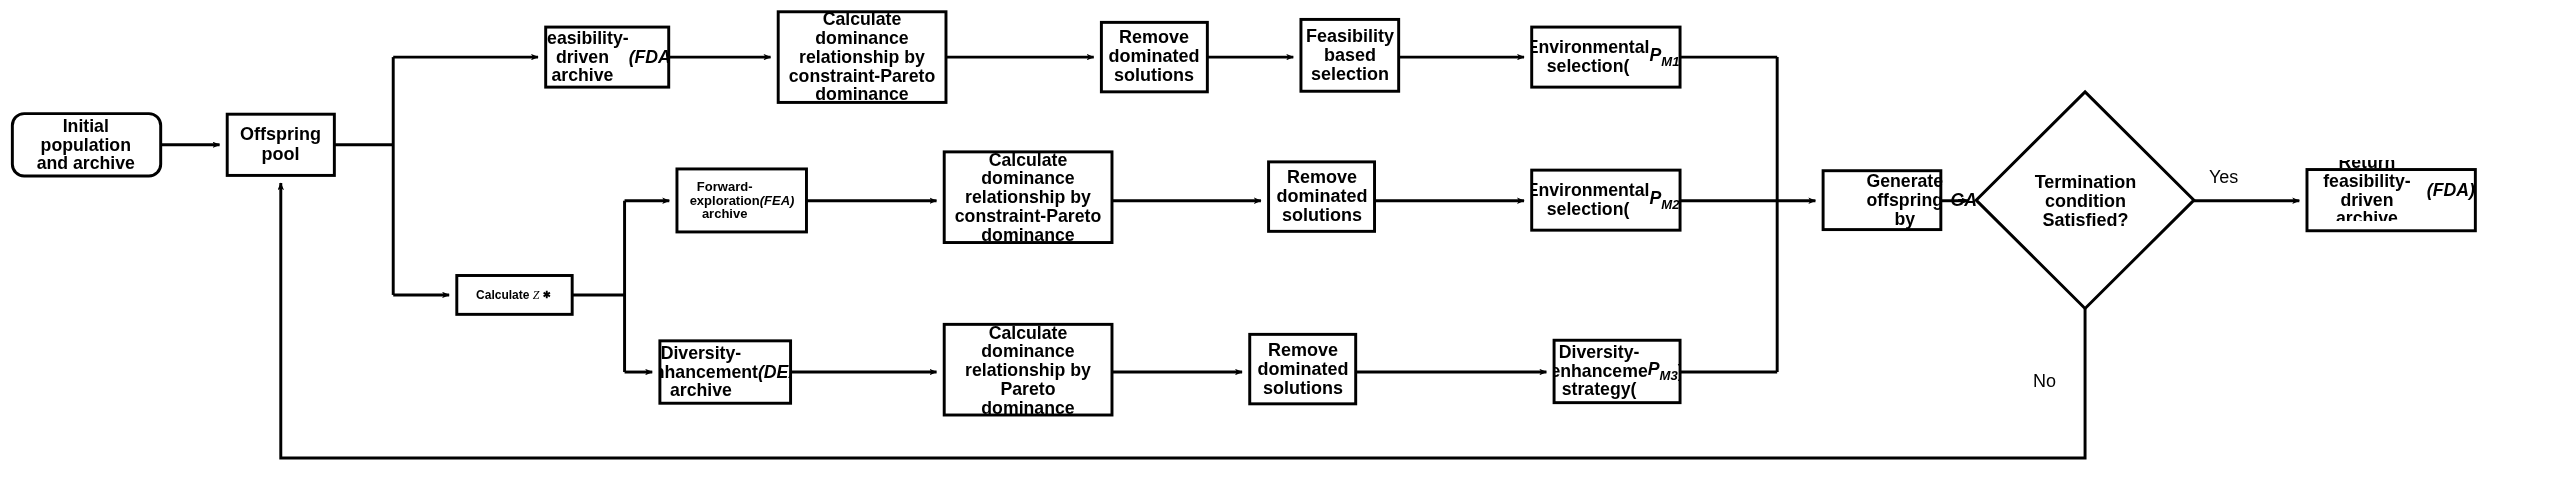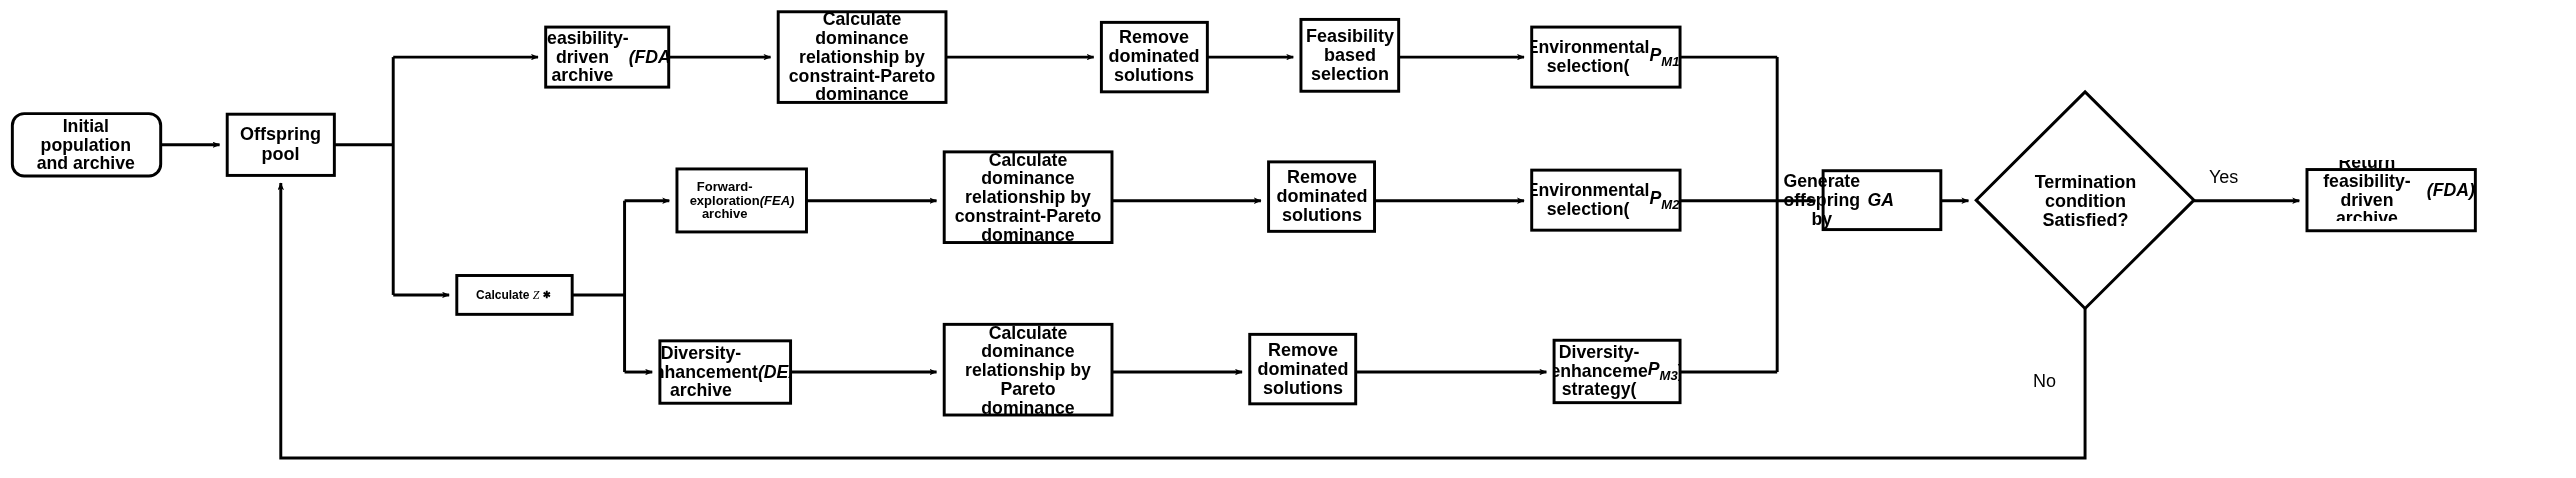--- a/index.html
+++ b/index.html
@@ -153,21 +153,21 @@
   <div class="node-text" style="left:660px;top:341px;width:131px;height:62px;font-size:17.7px;">Diversity-<br>enhancement<br>archive<i>(DEA)</i></div>
 
   <div class="node-text" style="left:944px;top:325px;width:168px;height:91px;font-size:17.7px;">Calculate dominance<br>relationship by<br>Pareto<br>dominance</div>
 
   <div class="node-text" style="left:1250px;top:335px;width:106px;height:69px;font-size:18px;">Remove
 dominated
 solutions</div>
 
   <div class="node-text" style="left:1554px;top:340px;width:126px;height:62px;font-size:17.7px;">Diversity-<br>enhanceme<br>strategy(<i>P<sub>M3</sub></i>)</div>
 
-  <div class="node-text" style="left:1776px;top:171px;width:118px;height:59px;font-size:17.7px;">Generate<br>offspring by<br><i>GA</i></div>
+  <div class="node-text" style="left:1859px;top:171px;width:118px;height:59px;font-size:17.7px;">Generate<br>offspring by<br><i>GA</i></div>
 
   <div class="node-text" style="left:2003px;top:158px;width:165px;height:87px;font-size:18px;text-align:center;">Termination
 condition
 Satisfied?</div>
 
   <div class="node-text" style="left:2307px;top:160px;width:168px;height:61px;font-size:17.7px;">Return<br>feasibility-driven<br>archive<i>(FDA)</i></div>
 
   <div class="edge-label" style="left:2209px;top:167px;font-size:18px;">Yes</div>
 
   <div class="edge-label" style="left:2033px;top:371px;font-size:18px;">No</div>

